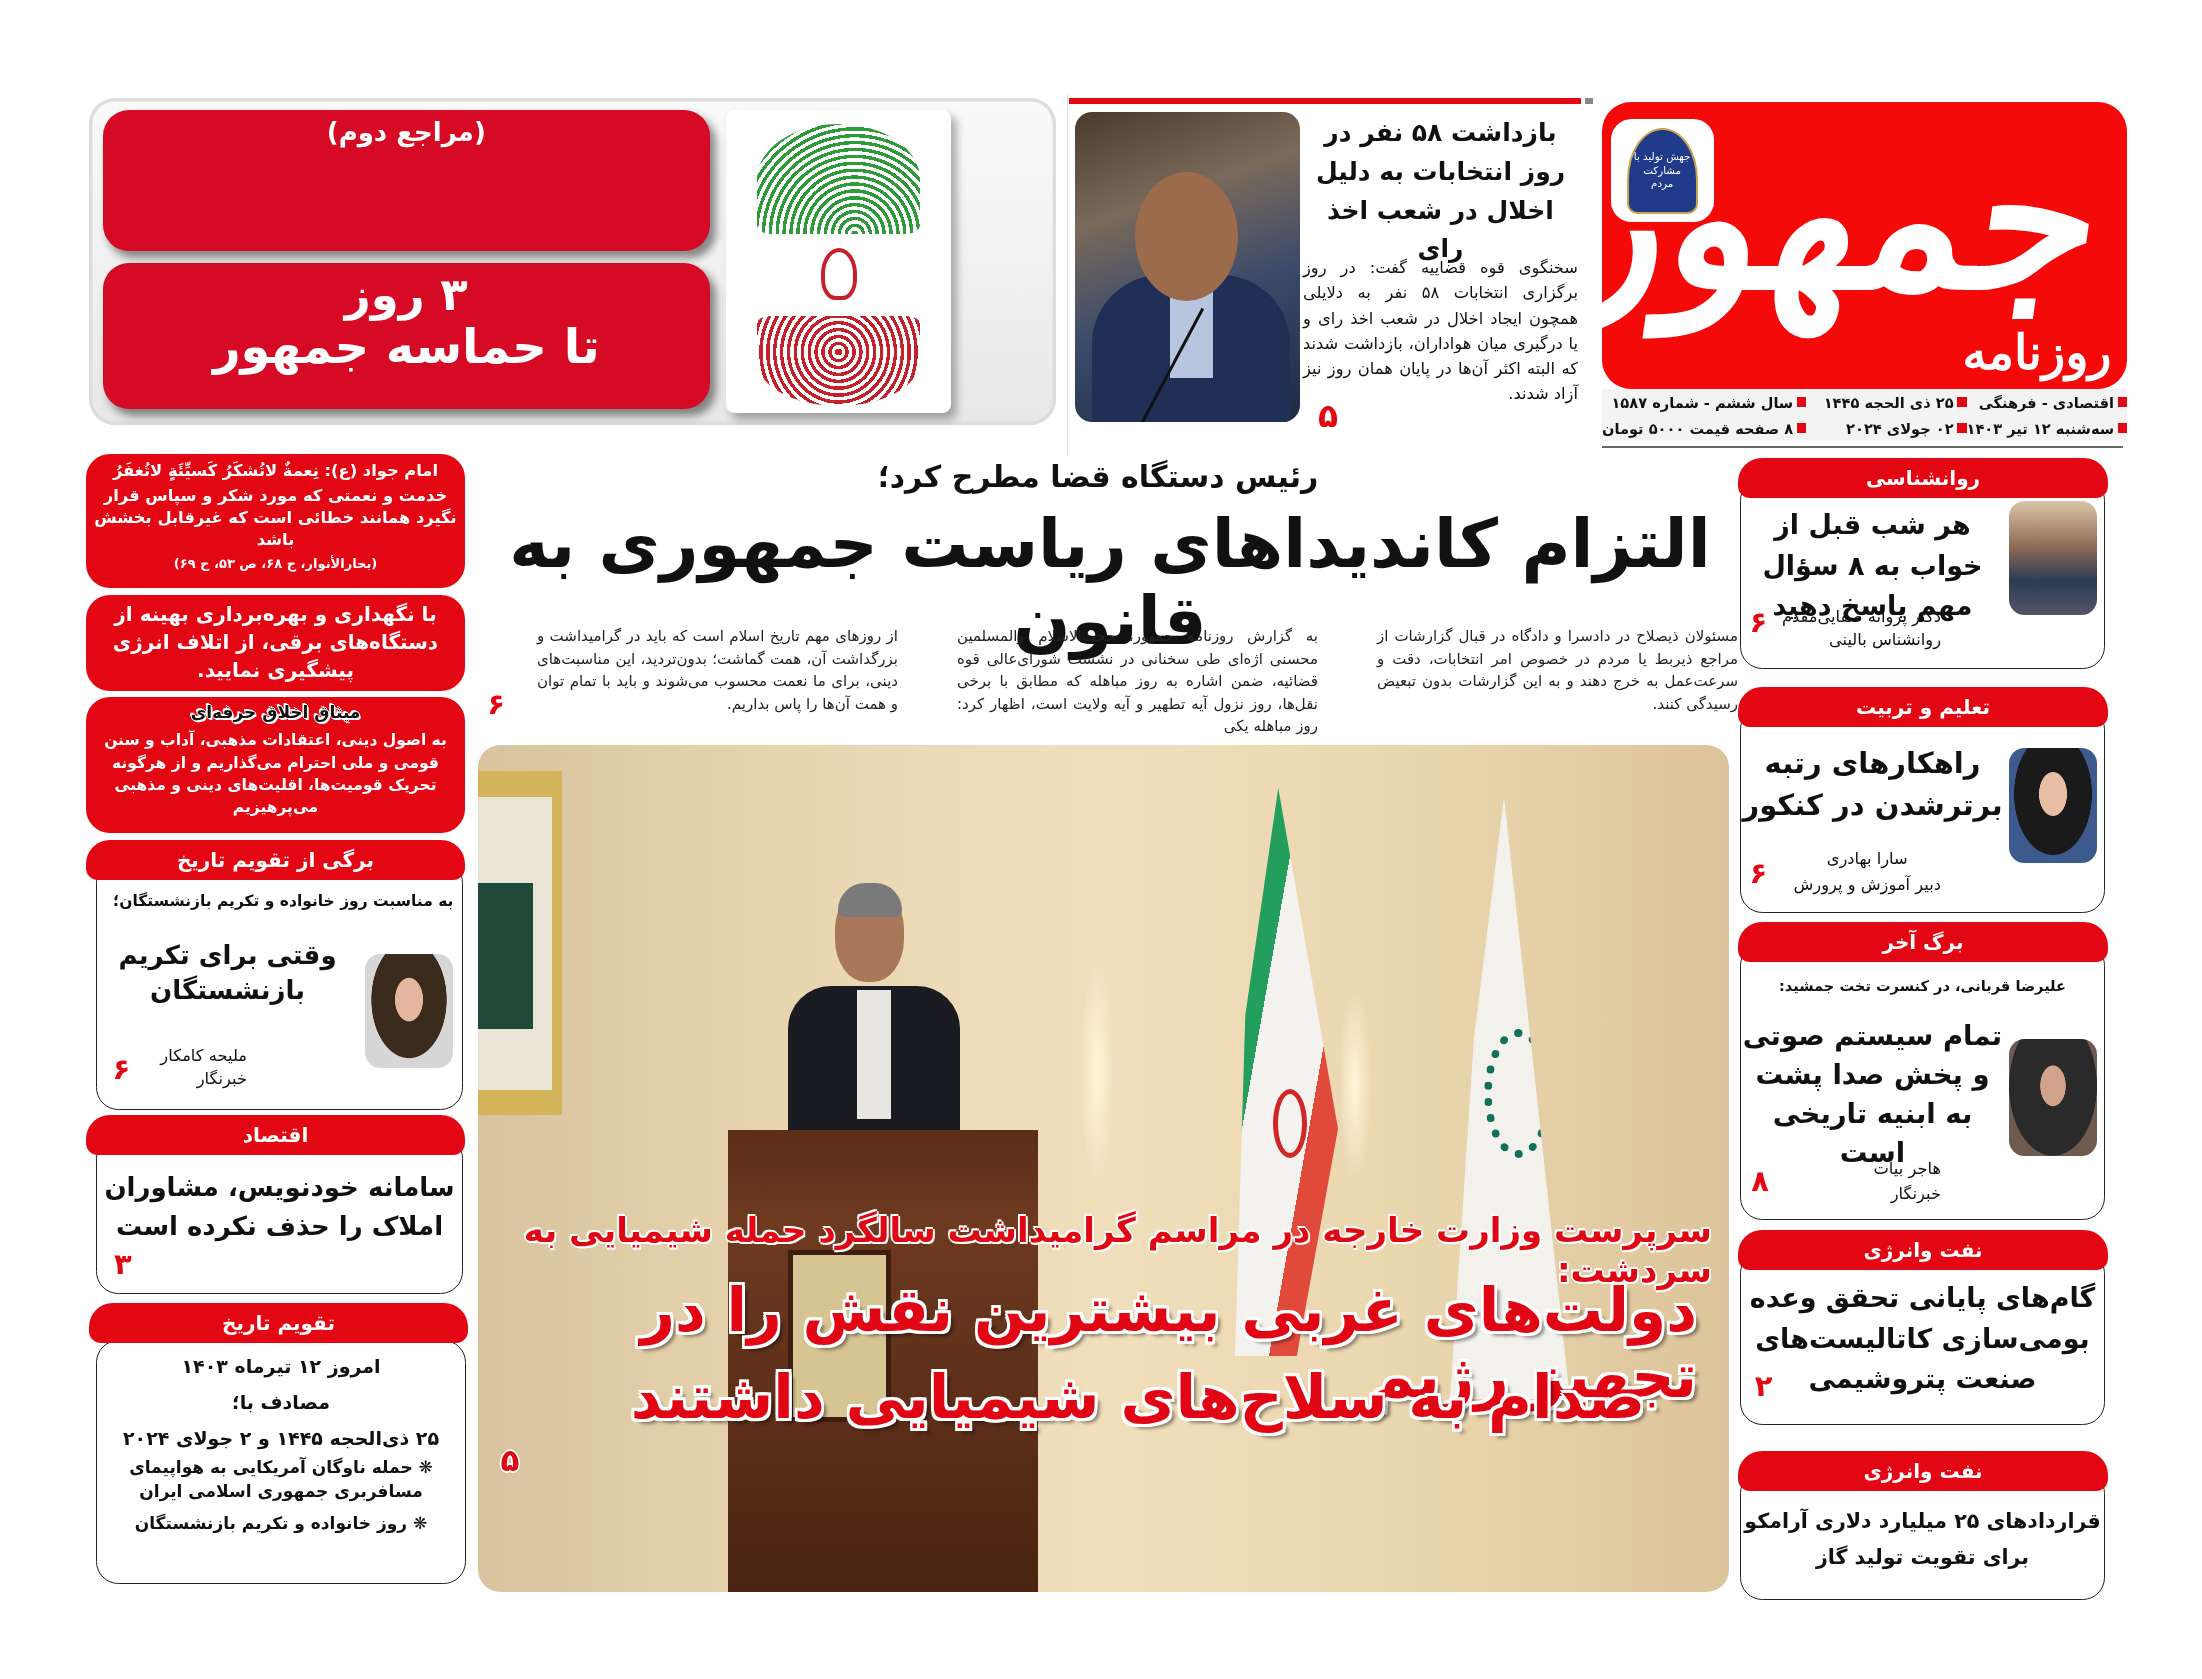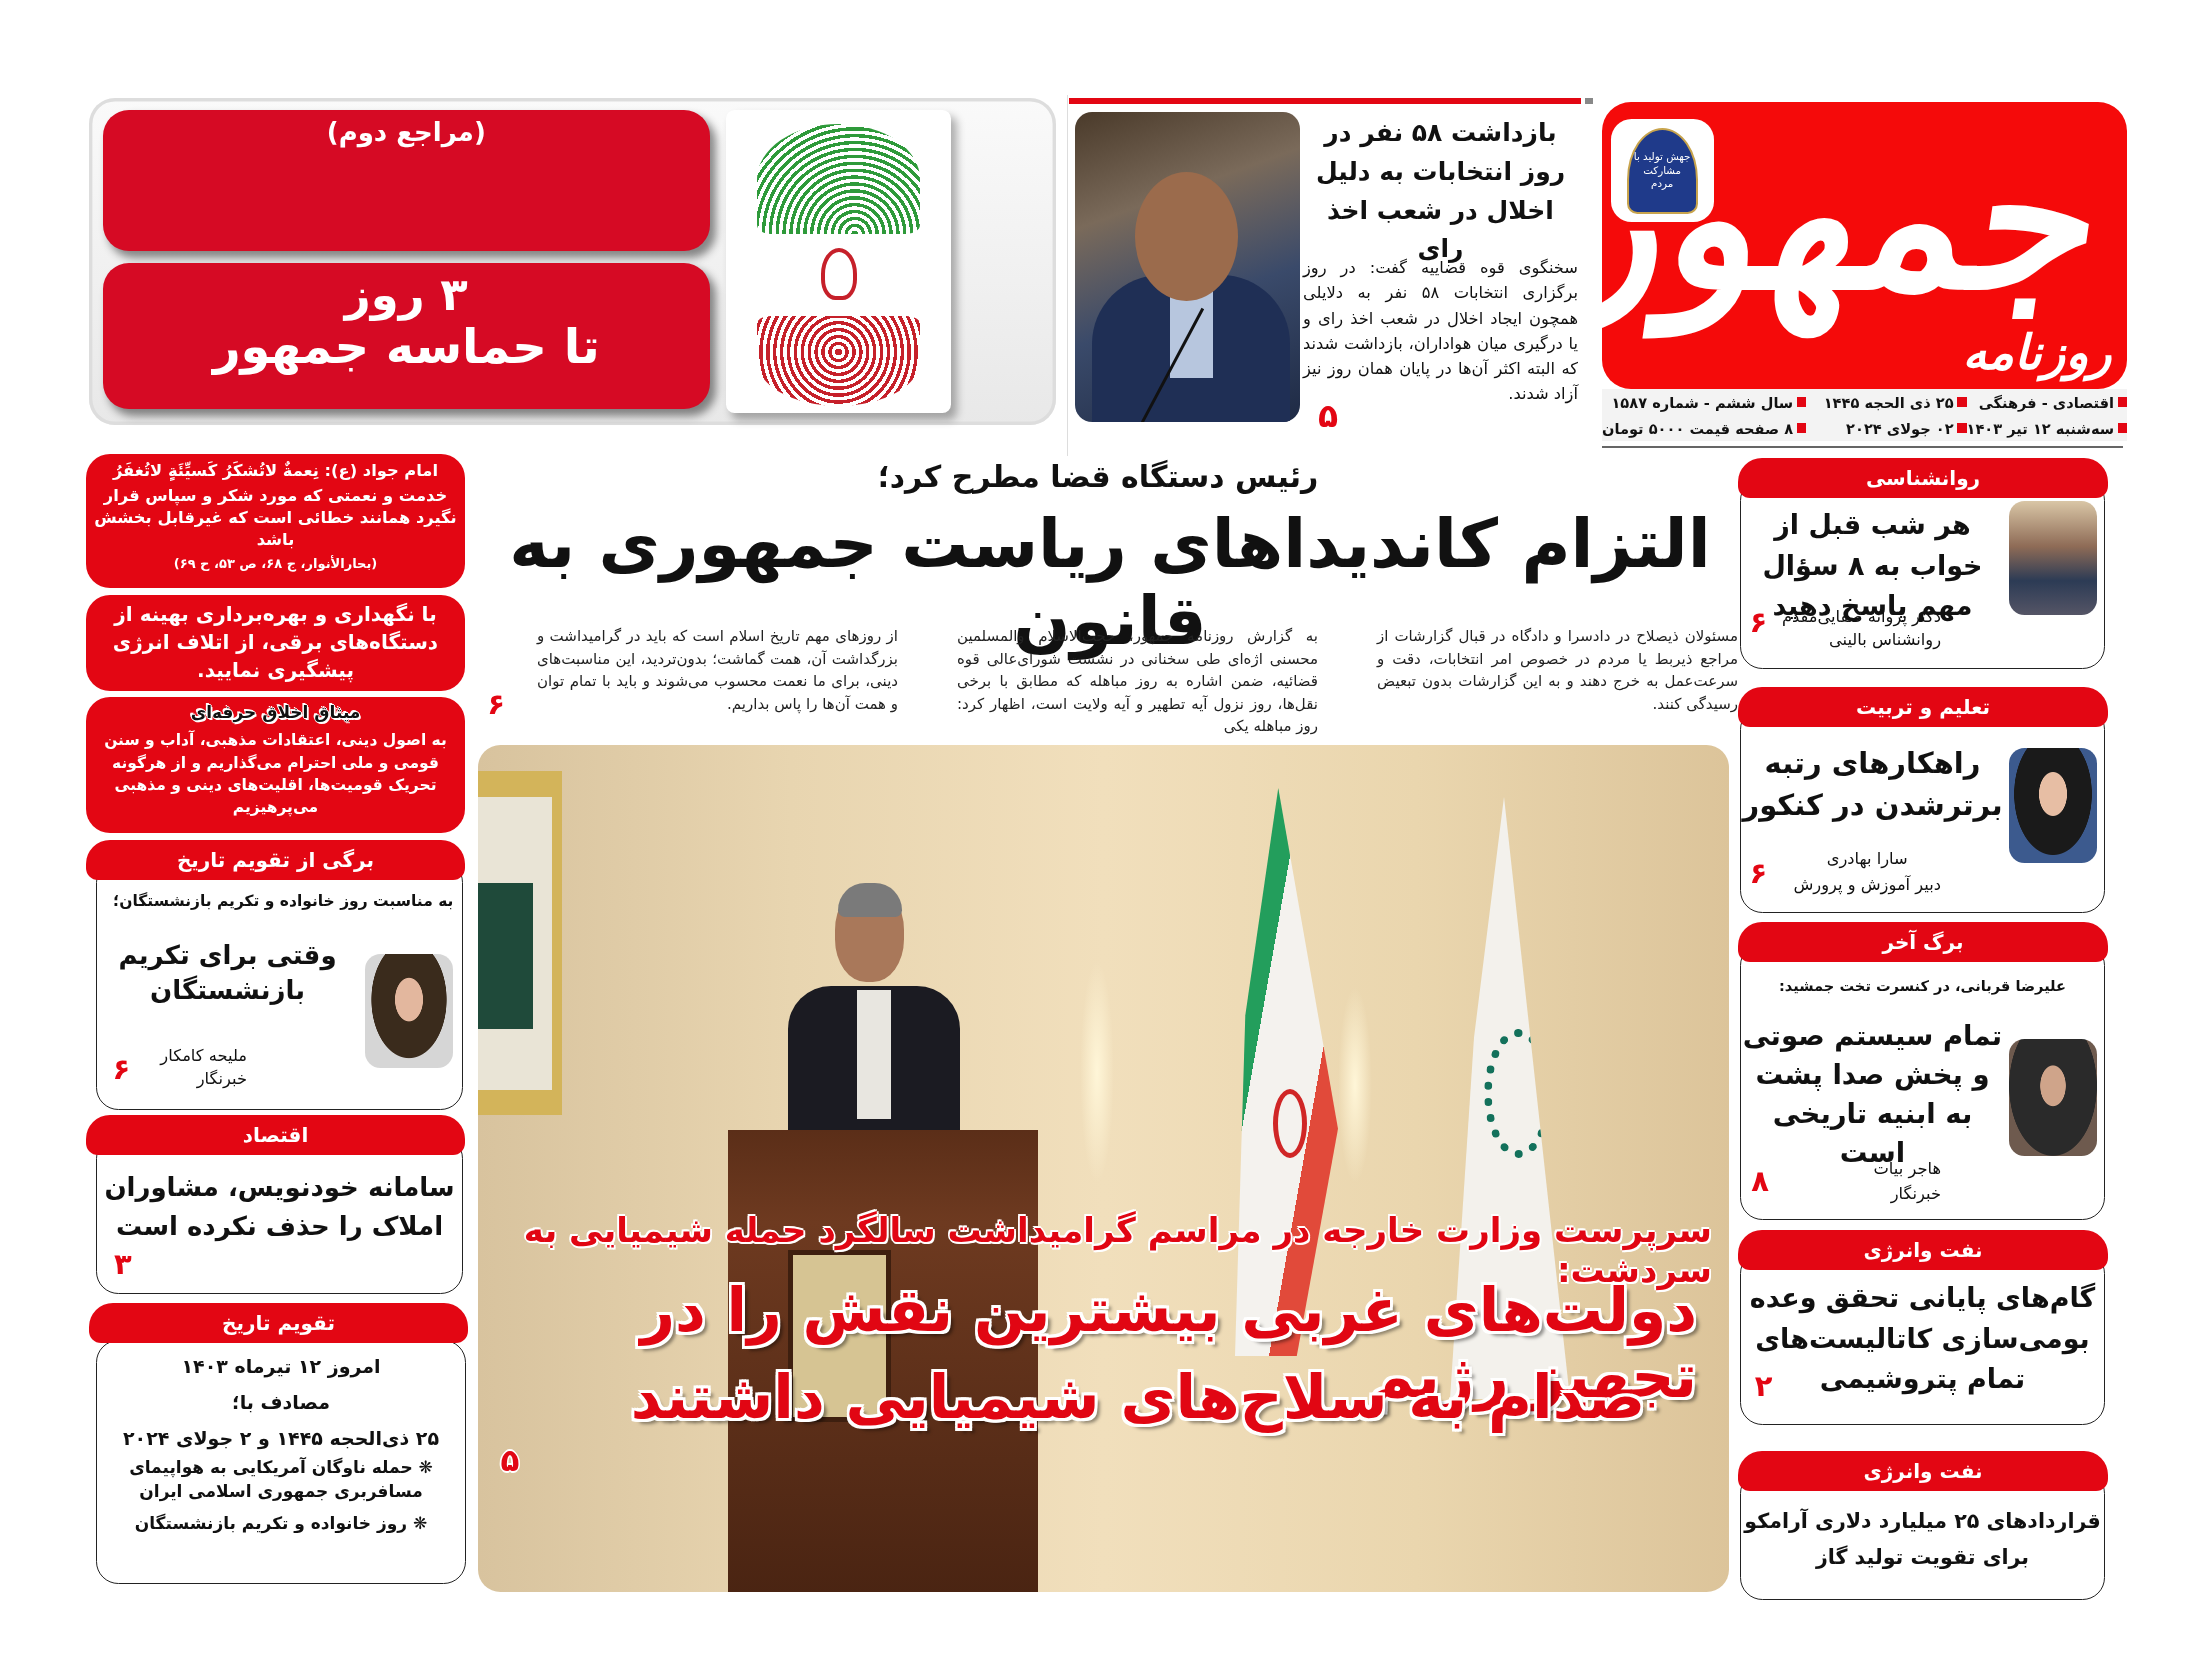--- a/index.html
+++ b/index.html
@@ -4,21 +4,21 @@
 <style>
   * { box-sizing: border-box; margin: 0; padding: 0; }
   html, body { width: 2203px; height: 1679px; background: #ffffff; overflow: hidden; }
   body { font-family: "DejaVu Sans", "Liberation Sans", sans-serif; color: #111; position: relative; direction: rtl; }
 
   .abs { position: absolute; }
 
   
   #masthead { left: 1602px; top: 102px; width: 525px; height: 287px; border-radius: 29px; background: #f50a0a; overflow: hidden; }
   #masthead .title { position: absolute; right: 26px; top: 17px; font-family: "DejaVu Serif", serif; font-weight: bold; font-size: 198px; line-height: 1; color: #fff; letter-spacing: -5.2px; transform: skewX(-8deg); }
-  #masthead .subtitle { position: absolute; right: 15.5px; bottom: 8.6px; font-family: "DejaVu Serif", serif; font-style: italic; font-weight: bold; font-size: 48px; color: #fff; }
+  #masthead .subtitle { position: absolute; right: 15.5px; bottom: 8.6px; font-family: "DejaVu Serif", serif; font-weight: bold; font-size: 48px; color: #fff; }
   #masthead .badge { position: absolute; left: 8.6px; top: 17px; width: 103px; height: 103px; background: #fff; border-radius: 20.6px; display: flex; align-items: center; justify-content: center; }
   #masthead .badge .dome { width: 71px; height: 86px; background: #1f3a8a; border: 2.6px solid #c8a44d; border-radius: 50% 50% 10.3px 10.3px / 60% 60% 10.3px 10.3px; color: #fff; font-size: 10.3px; text-align: center; display: flex; align-items: center; justify-content: center; padding: 5.2px; line-height: 1.3; }
 
   #mast-info { left: 1602px; top: 389px; width: 525px; height: 52px; background: #f3f3f3; display: grid; grid-template-columns: 1fr 1fr 1fr; grid-template-rows: 26px 26px; font-weight: bold; font-size: 14.6px; }
   #mast-info span { display: flex; align-items: center; gap: 3.4px; white-space: nowrap; }
   #mast-info span::before { content: ""; width: 9.5px; height: 9.5px; background: #e30613; display: inline-block; flex: none; }
   #mast-rule { left: 1602px; top: 446px; width: 521px; height: 1.7px; background: #666; }
 
   
   #top-story { left: 1067px; top: 95px; width: 523px; height: 361px; border-left: 1.7px solid #ddd; }
@@ -305,21 +305,21 @@
   <div class="thumb"></div>
   <div class="author">
     <div>هاجر بیات</div>
     <div>خبرنگار</div>
   </div>
   <div class="pg">۸</div>
 </div>
 <div id="last-head" class="card-head">برگ آخر</div>
 
 <div id="oil1-card" class="card">
-  <div class="title">گام‌های پایانی تحقق وعده بومی‌سازی کاتالیست‌های تمام پتروشیمی</div>
+  <div class="title">گام‌های پایانی تحقق وعده بومی‌سازی کاتالیست‌های صنعت پتروشیمی</div>
   <div class="pg">۲</div>
 </div>
 <div id="oil1-head" class="card-head">نفت وانرژی</div>
 
 <div id="oil2-card" class="card">
   <div class="title">قراردادهای ۲۵ میلیارد دلاری آرامکو برای تقویت تولید گاز</div>
 </div>
 <div id="oil2-head" class="card-head">نفت وانرژی</div>
 
 

